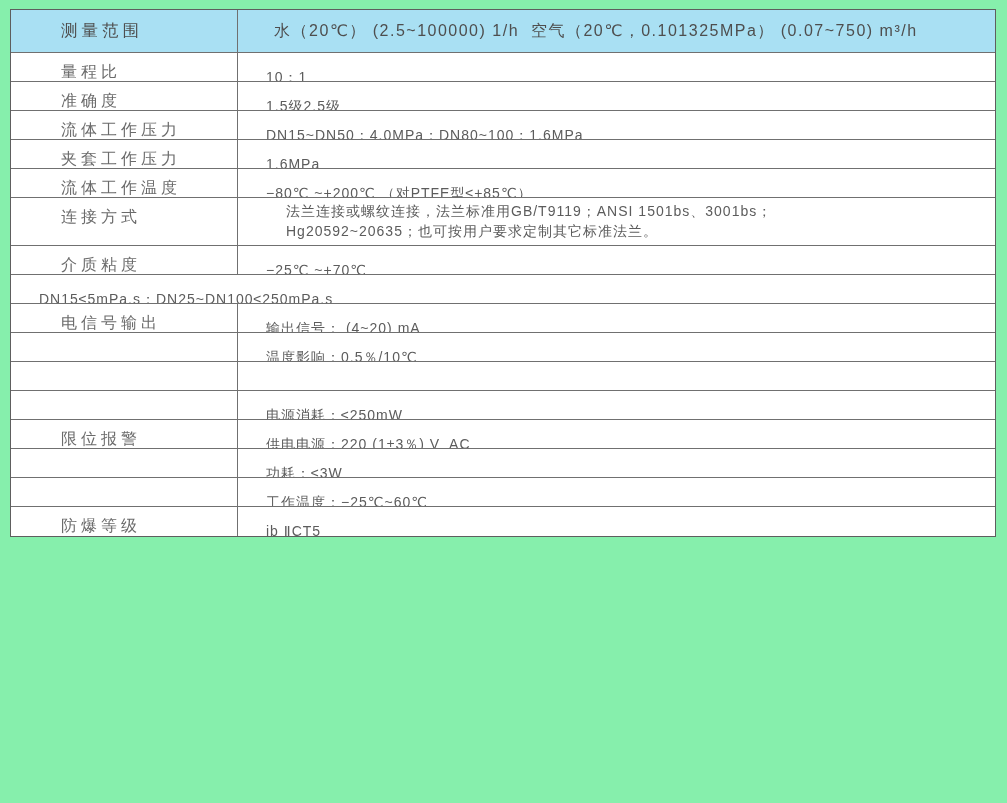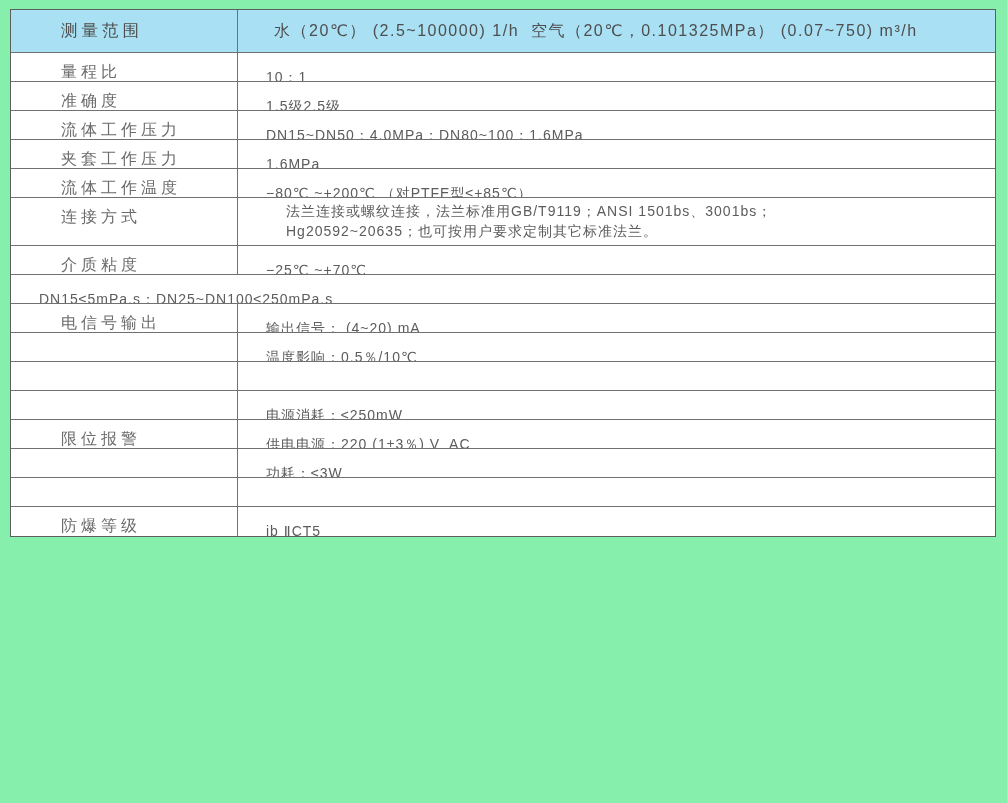--- a/index.html
+++ b/index.html
@@ -152,20 +152,21 @@
       <div class="cell value">供电电源：220 (1±3％) V  AC</div>
     </div>
 
     <div class="row">
       <div class="cell label"></div>
       <div class="cell value">功耗：≤3W</div>
     </div>
 
     <div class="row">
       <div class="cell label"></div>
+      <div class="cell value">工作温度：−25℃~60℃</div>
     </div>
 
     <div class="row">
       <div class="cell label">防爆等级</div>
       <div class="cell value">ib ⅡCT5</div>
     </div>
 
   </div>
 </div>
 

